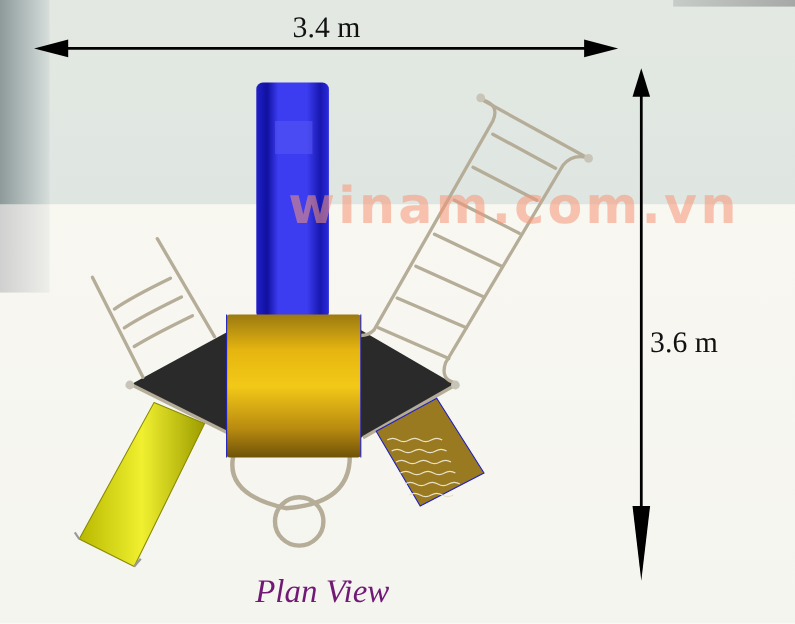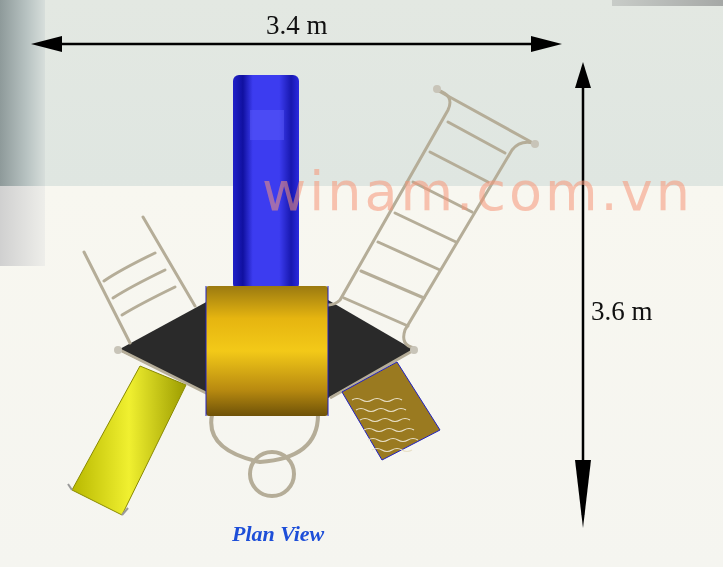--- a/index.html
+++ b/index.html
@@ -8,23 +8,23 @@
     background: linear-gradient(180deg,#e3e8e2 0%, #dfe6e1 100%); }
   .bg-bottom { position:absolute; left:0; top:186px; width:723px; height:381px;
     background: linear-gradient(180deg,#f8f7f0 0%, #f5f5f0 100%); }
   .bg-leftshade { position:absolute; left:0; top:0; width:45px; height:186px;
     background: linear-gradient(90deg,#8e9a9a 0%, #b8c3c2 60%, #d7dedb 100%); }
   .bg-leftshade2 { position:absolute; left:0; top:186px; width:45px; height:80px;
     background: linear-gradient(90deg,#d0d0d0 0%, #eeeeea 100%); }
   .bg-topright { position:absolute; left:612px; top:0; width:111px; height:6px;
     background: linear-gradient(90deg,#c8ccc8,#a5a8a6); }
   .dim-label { position:absolute; font-size:27px; color:#111; white-space:nowrap; }
-  .title { position:absolute; font-style:italic; font-weight:bold; font-size:22px; color:#1d4ed8; }
+  .title { position:absolute; font-style:italic; font-weight:normal; font-size:30px; color:#701a75; }
   .watermark { position:absolute; left:262px; top:160px; font-family:"DejaVu Sans", sans-serif;
-    font-weight:normal; font-size:54px; letter-spacing:3px; color:rgba(245,150,120,0.55); white-space:nowrap; }
+    font-weight:bold; font-size:46px; letter-spacing:3px; color:rgba(245,150,120,0.55); white-space:nowrap; }
   svg.art { position:absolute; left:0; top:0; }
 </style>
 </head>
 <body>
 
 <div class="bg-top"></div>
 <div class="bg-bottom"></div>
 <div class="bg-leftshade"></div>
 <div class="bg-leftshade2"></div>
 <div class="bg-topright"></div>

